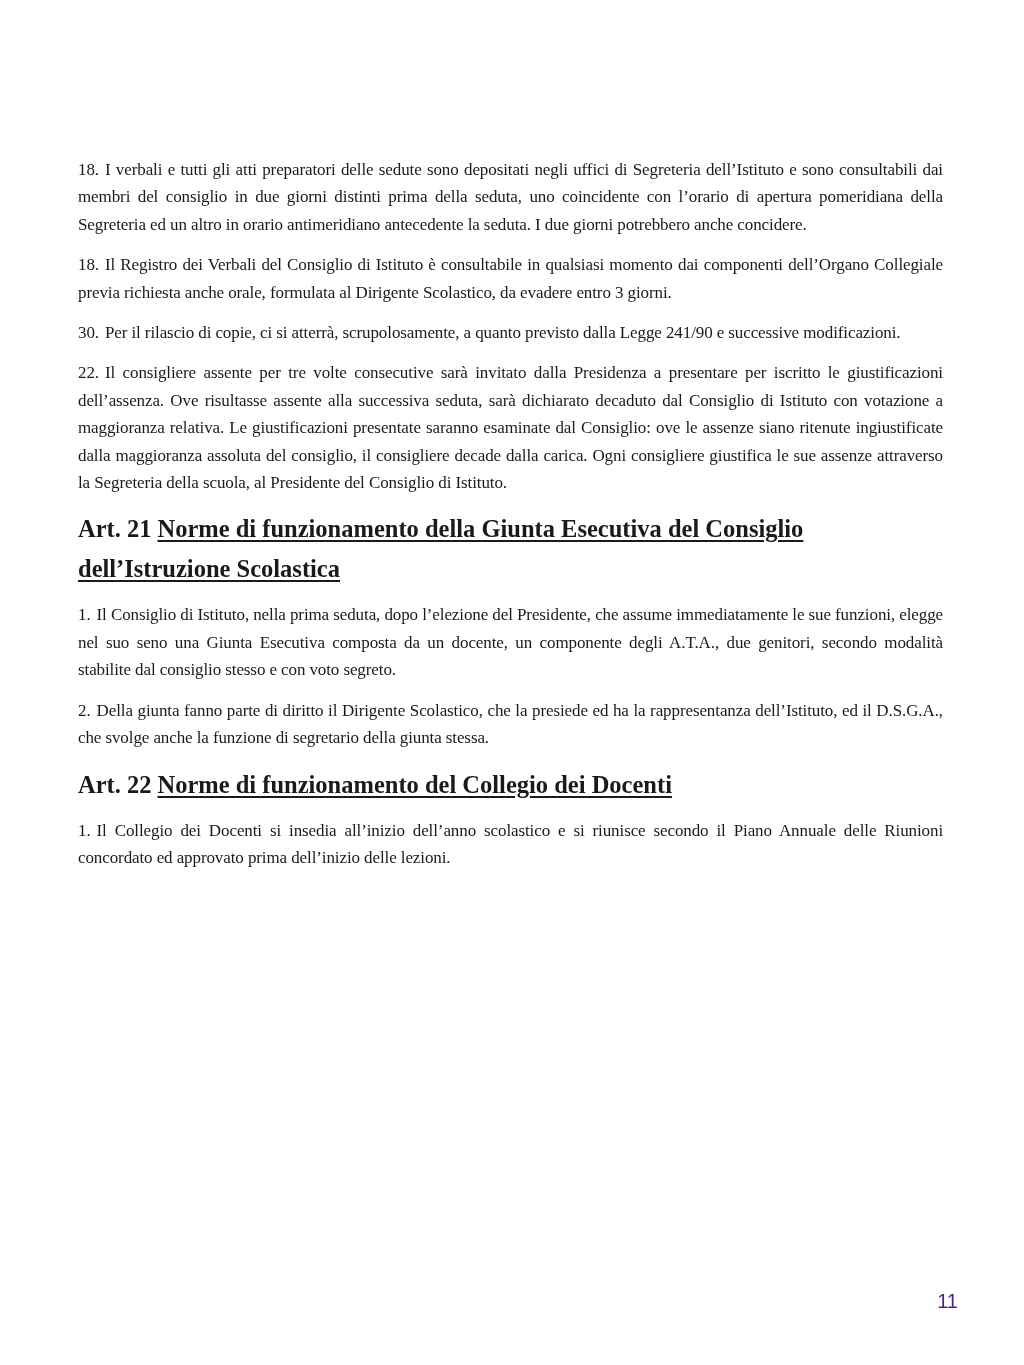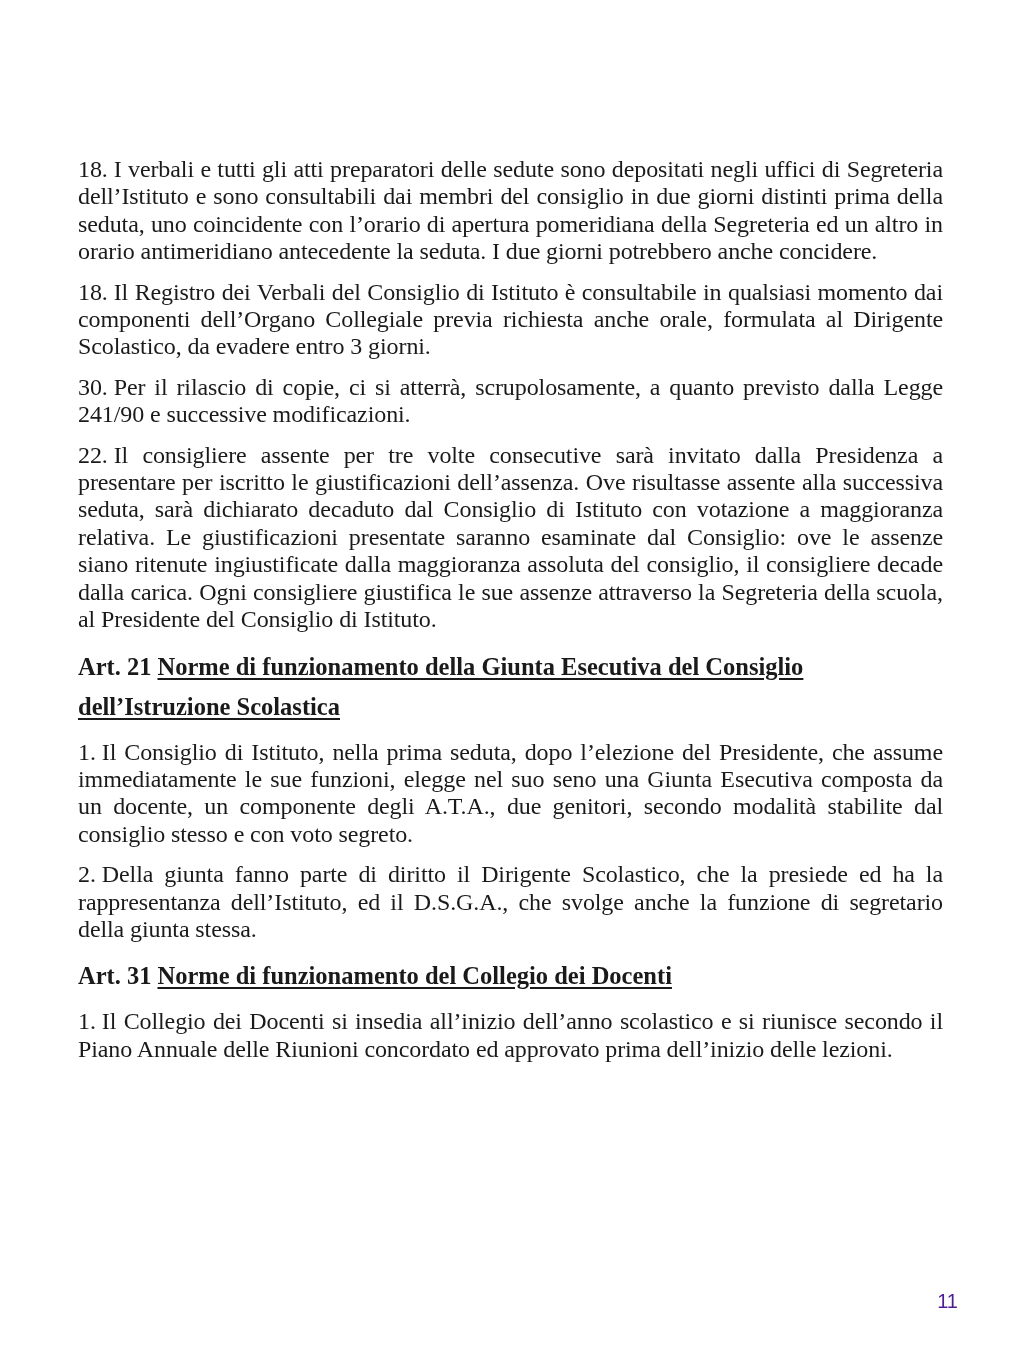--- a/index.html
+++ b/index.html
@@ -15,21 +15,21 @@
       font-family: "Liberation Serif", "DejaVu Serif", serif;
       color: #1a1a1a;
     }
     .page {
       position: absolute;
       left: 78px;
       top: 156px;
       width: 865px;
     }
     .para {
-      font-size: 24px;
+      font-size: 17px;
       line-height: 27.4px;
       text-align: justify;
       margin: 0 0 13px 0;
       letter-spacing: -0.1px;
     }
     .para .num {
       margin-right: 6px;
     }
     .heading {
       font-size: 24.5px;
@@ -84,21 +84,21 @@
   <p class="para">
     <span class="num">1.</span><span>Il Consiglio di Istituto, nella prima seduta, dopo l’elezione del Presidente, che assume immediatamente le sue funzioni, elegge nel suo seno una Giunta Esecutiva composta da un docente, un componente degli A.T.A., due genitori, secondo modalità stabilite dal consiglio stesso e con voto segreto.</span>
   </p>
 
   <p class="para">
     <span class="num">2.</span><span>Della giunta fanno parte di diritto il Dirigente Scolastico, che la presiede ed ha la rappresentanza dell’Istituto, ed il D.S.G.A., che svolge anche la funzione di segretario della giunta stessa.</span>
   </p>
 
 
   <h2 class="heading">
-    <span class="art">Art. 31</span><span class="title">Norme di funzionamento del Collegio dei Docenti</span>
+    <span class="art">Art. 22</span><span class="title">Norme di funzionamento del Collegio dei Docenti</span>
   </h2>
 
   <p class="para">
     <span class="num">1.</span><span>Il Collegio dei Docenti si insedia all’inizio dell’anno scolastico e si riunisce secondo il Piano Annuale delle Riunioni concordato ed approvato prima dell’inizio delle lezioni.</span>
   </p>
 
 </div>
 
 <div class="page-number">11</div>
 

